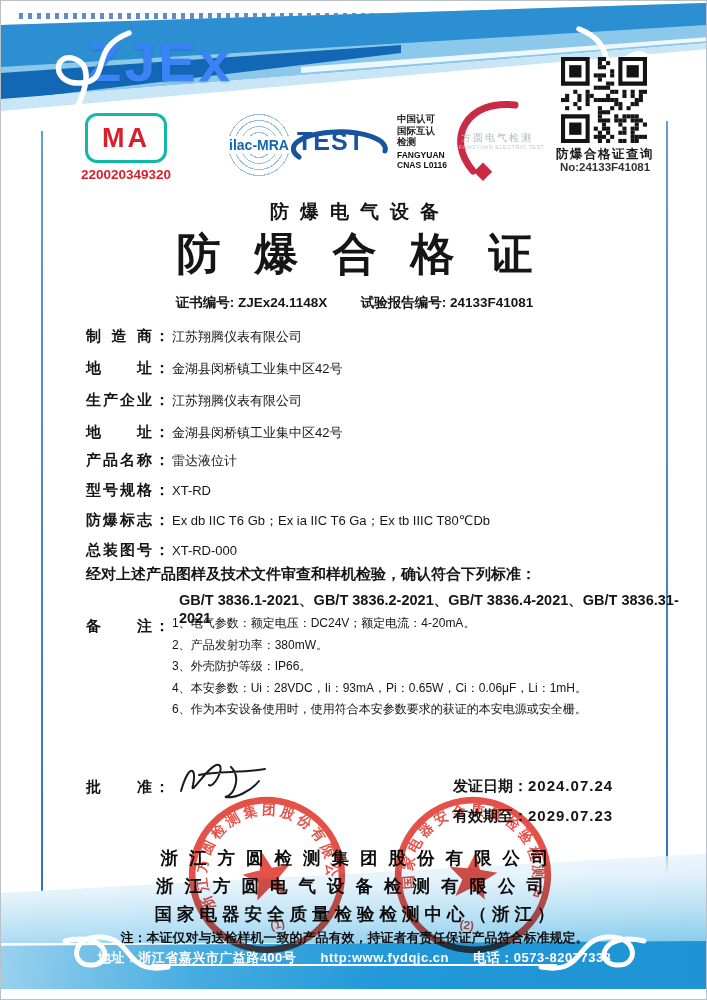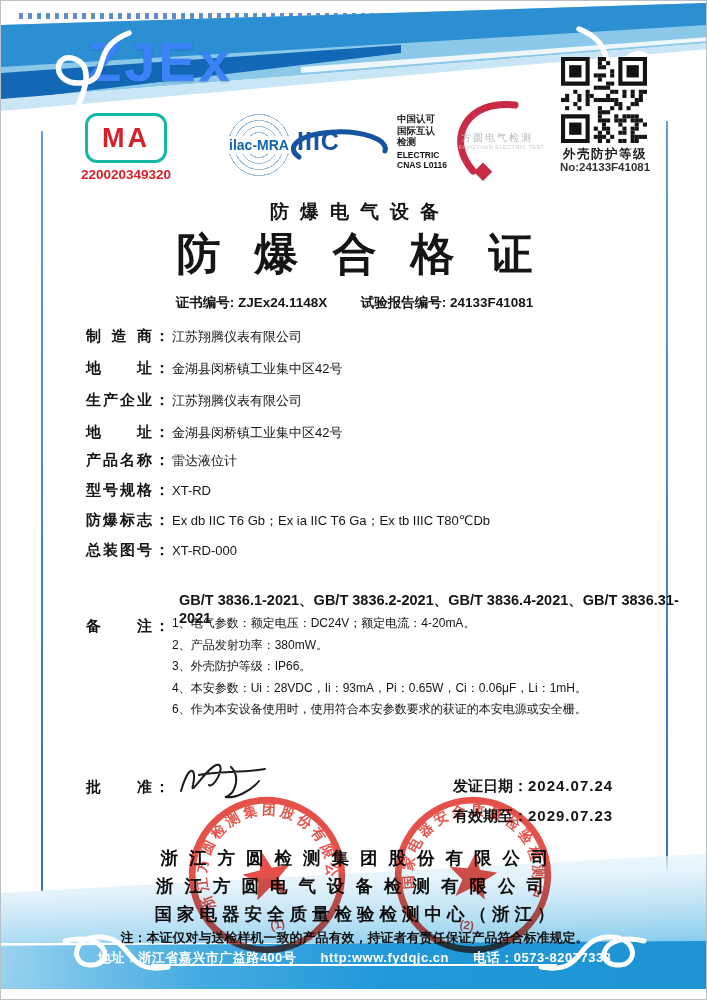--- a/index.html
+++ b/index.html
@@ -120,29 +120,29 @@
   <div class="cma-num">220020349320</div>
 
   <div class="ilac">
     <span>ilac-MRA</span>
   </div>
 
   <div class="cnas">
     <svg width="102" height="50">
       <path d="M10 40 A 46 17 0 1 1 96 34" stroke="#17549f" stroke-width="5" fill="none" stroke-linecap="round"></path>
     </svg>
-    <span class="word">IIIC</span>
+    <span class="word">TEST</span>
   </div>
   <div class="cnas-side">
     <div>中国认可</div>
     <div>国际互认</div>
     <div>检测</div>
   </div>
   <div class="cnas-sub">
-    <div>ELECTRIC</div>
+    <div>FANGYUAN</div>
     <div>CNAS L0116</div>
   </div>
 
   <svg class="fy-logo" viewBox="0 0 118 92">
     <path d="M86 10 C 38 4, 16 44, 44 76" stroke="#c92a45" stroke-width="7" fill="none" stroke-linecap="round"></path>
     <rect x="48" y="70" width="13" height="13" transform="rotate(45 54 76)" fill="#c92a45"></rect>
   </svg>
   <div class="fy-text">方圆电气检测</div>
   <div class="fy-sub">FANGYUAN ELECTRIC TEST</div>
 
@@ -252,21 +252,21 @@
       <rect x="72" y="76" width="4" height="4"></rect>
       <rect x="76" y="76" width="4" height="4"></rect>
       <rect x="80" y="76" width="4" height="4"></rect>
       <rect x="36" y="80" width="4" height="4"></rect>
       <rect x="44" y="80" width="4" height="4"></rect>
       <rect x="56" y="80" width="4" height="4"></rect>
       <rect x="60" y="80" width="4" height="4"></rect>
       <rect x="68" y="80" width="4" height="4"></rect>
       <rect x="72" y="80" width="4" height="4"></rect>
     </svg>
-  <div class="qr-cap">外壳防护等级</div>
+  <div class="qr-cap">防爆合格证查询</div>
   <div class="qr-num">No:24133F41081</div>
 
   <div class="t-cat">防爆电气设备</div>
   <div class="t-main">防爆合格证</div>
   <div class="t-nums">
     <span>证书编号:</span>
     <span> </span>
     <span>ZJEx24.1148X</span>
     <span class="gap"></span>
     <span>试验报告编号:</span>
@@ -308,20 +308,21 @@
     <span class="lbl">防爆标志</span>
     <span class="colon">：</span>
     <span class="val">Ex db IIC T6 Gb；Ex ia IIC T6 Ga；Ex tb IIIC T80℃Db</span>
   </div>
   <div class="row" style="top:540px">
     <span class="lbl">总装图号</span>
     <span class="colon">：</span>
     <span class="val">XT-RD-000</span>
   </div>
 
+  <div class="statement">经对上述产品图样及技术文件审查和样机检验，确认符合下列标准：</div>
   <div class="standards">GB/T 3836.1-2021、GB/T 3836.2-2021、GB/T 3836.4-2021、GB/T 3836.31-2021</div>
 
   <div class="row" style="top:616px">
     <span class="lbl">备注</span>
     <span class="colon">：</span>
   </div>
   <div class="remark-items">
     <div>1、电气参数：额定电压：DC24V；额定电流：4-20mA。</div>
     <div>2、产品发射功率：380mW。</div>
     <div>3、外壳防护等级：IP66。</div>

